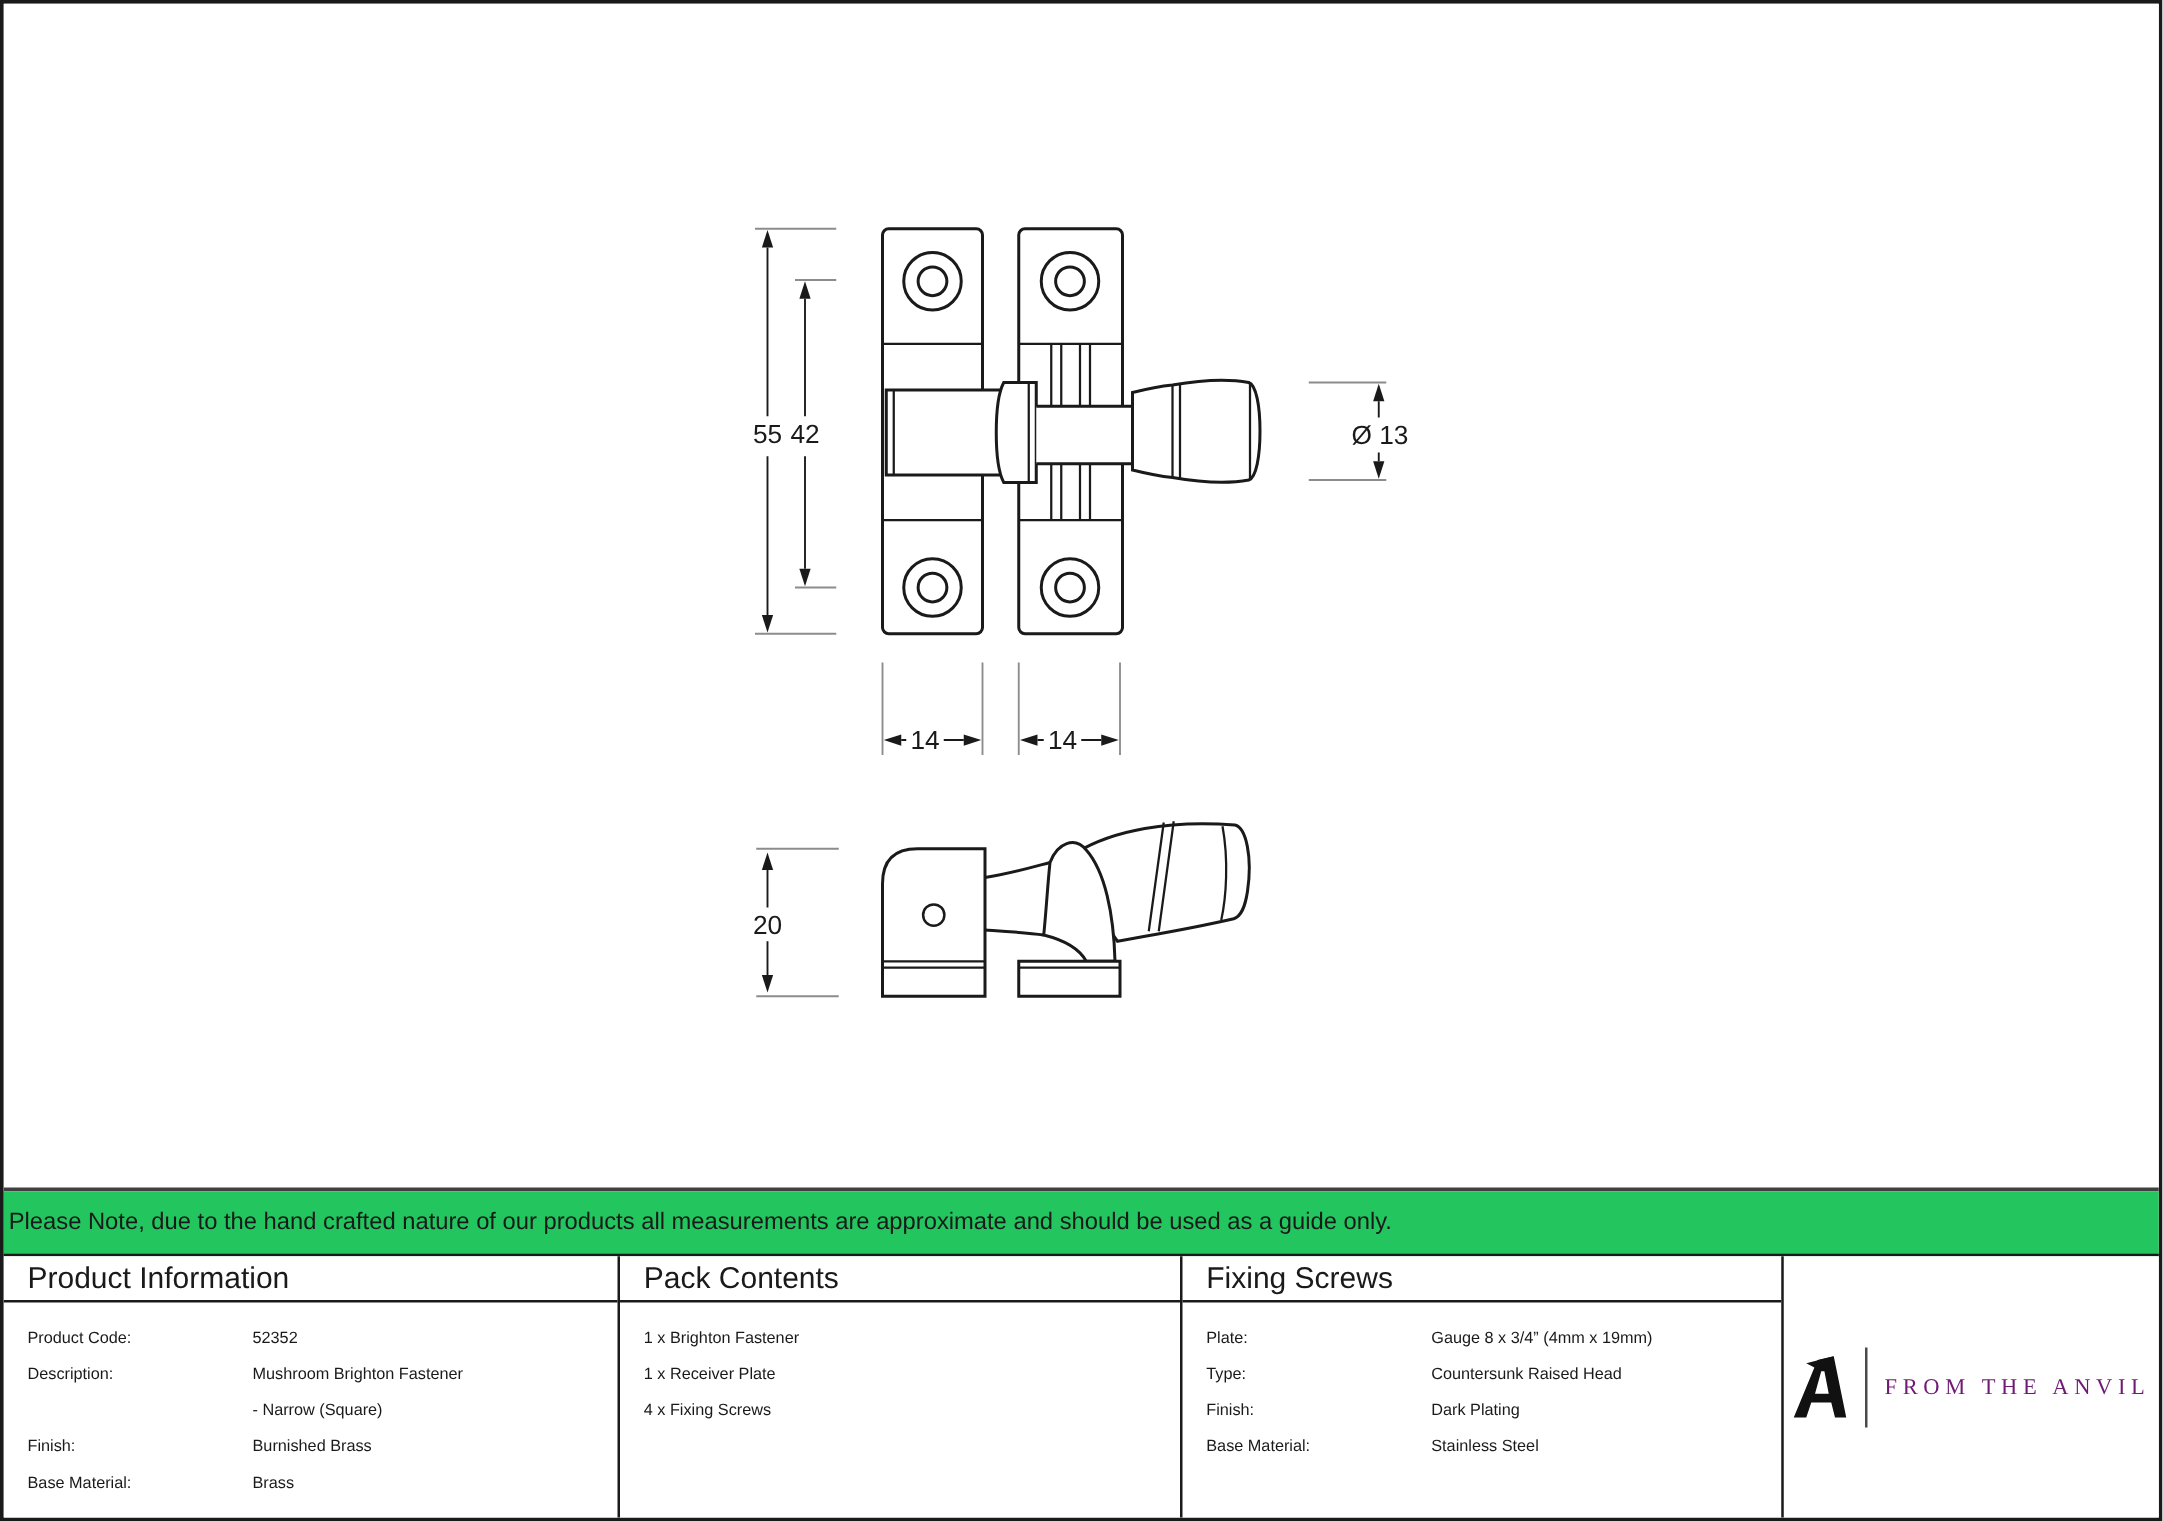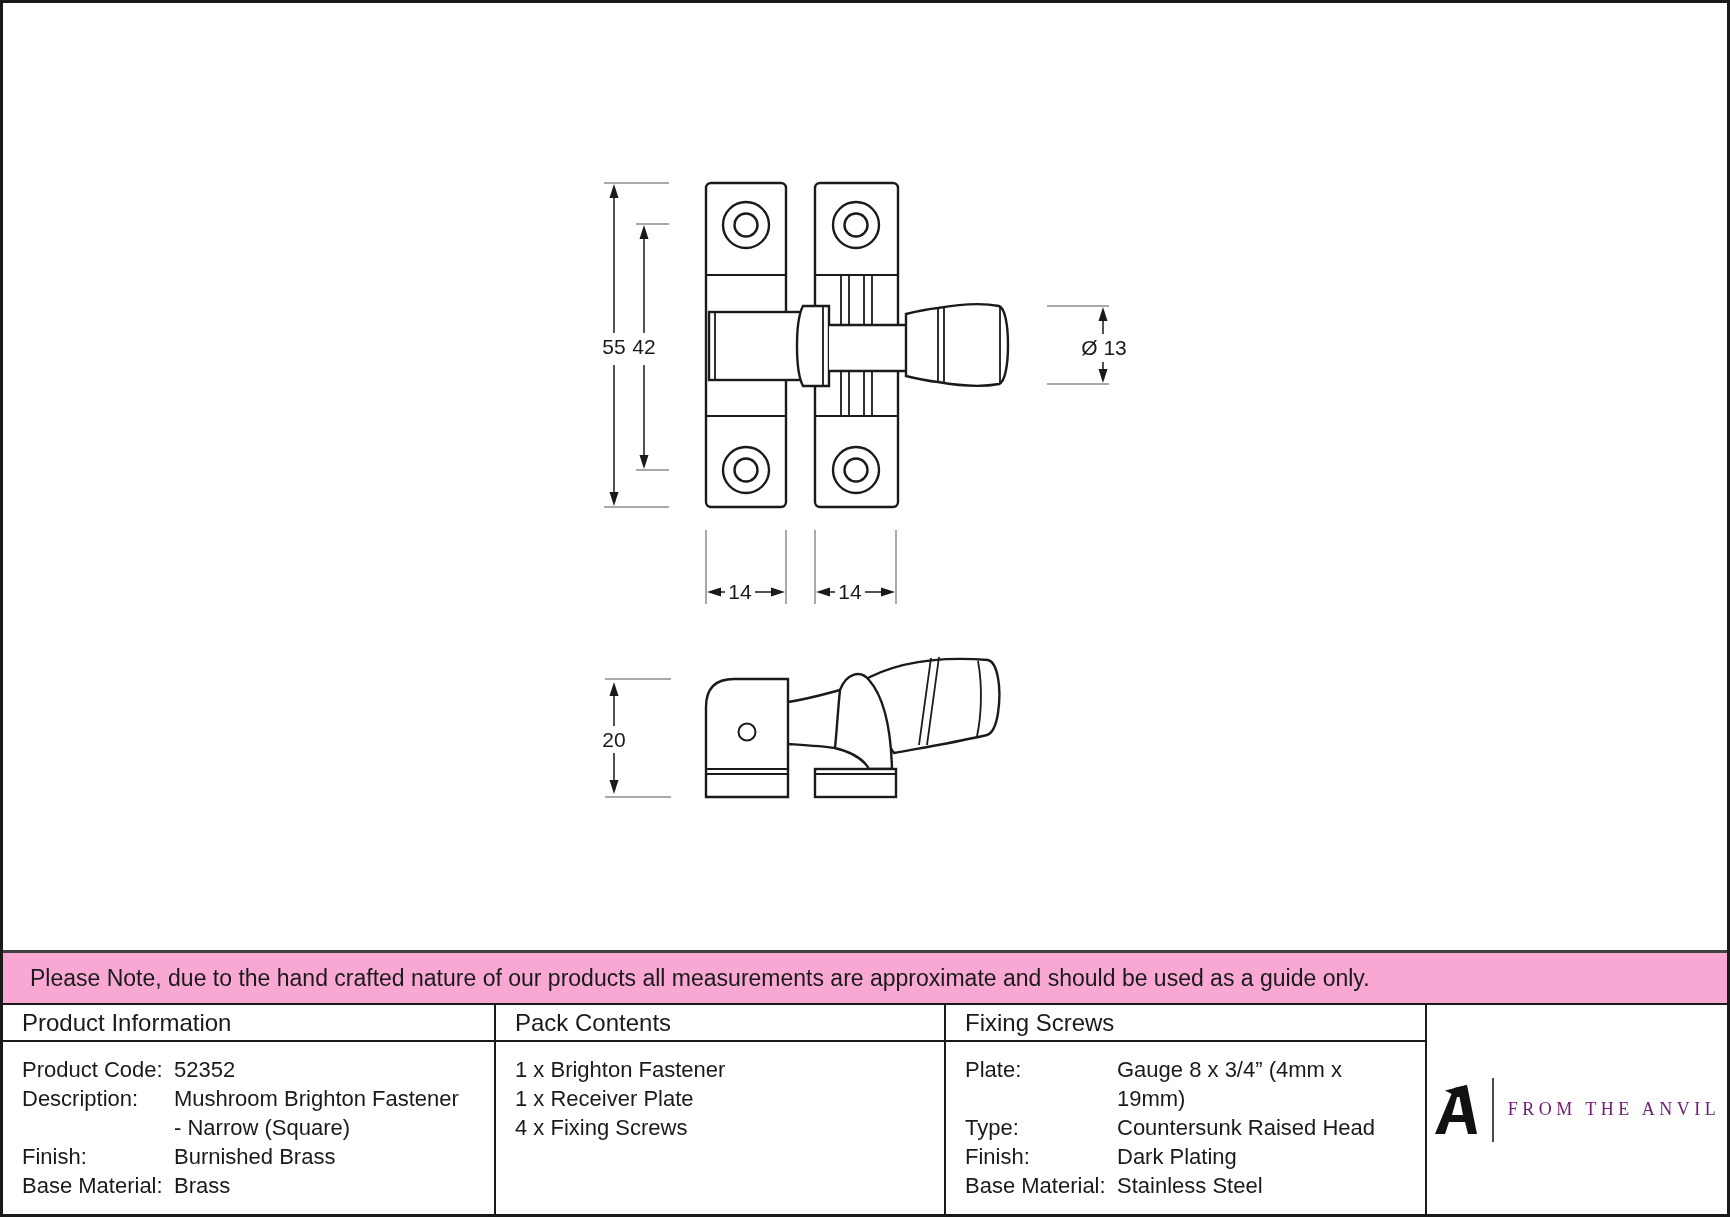--- a/index.html
+++ b/index.html
@@ -17,41 +17,41 @@
     border-bottom:3px solid #404040; background:#fff;text-align:center;
   }
   .drawing-area svg { display:block; }
   .dim-text {
     font-family:"Liberation Sans", sans-serif;
     font-size:21px; fill:#1a1a1a;
   }
   .note-bar {
     position:absolute; left:0; top:950px; width:1724px; height:52px;
     border-bottom:2px solid #1a1a1a;
-    display:flex; align-items:center; padding-left:27px;
-    font-size:23px; background:#f9a8d4;
+    display:flex; align-items:center; padding-left:4px;
+    font-size:19px; background:#22c55e;
   }
   .spec-table {
     position:absolute; left:0; top:1002px; width:1724px; height:209px;
     background:#fff;
   }
   .col { position:absolute; top:0; height:209px; }
   .col-product { left:0;    width:493px; border-right:2px solid #1a1a1a; }
   .col-pack    { left:493px; width:450px; border-right:2px solid #1a1a1a; }
   .col-fixing  { left:943px; width:481px; border-right:2px solid #1a1a1a; }
   .col-logo    { left:1424px; width:300px; display:flex; align-items:center; justify-content:center; gap:14px; }
   .cell-header {
     height:37px; border-bottom:2px solid #1a1a1a;
     display:flex; align-items:center; padding-left:19px;
     font-size:24px;
   }
-  .cell-body { padding:13px 12px 0 19px; font-size:22px; line-height:29px; }
+  .cell-body { padding:13px 12px 0 19px; font-size:13px; line-height:29px; }
   .spec-row { display:flex; }
   .spec-label { width:152px; flex:0 0 152px; }
-  .spec-value { flex:1; }
+  .spec-value { flex:1;margin-left:28px; }
   .pack-item { display:block; }
   .brand-divider { width:2px; height:64px; background:#4a4a4a; }
   .brand-name { font-size:18px; letter-spacing:4.5px; color:#701a75; white-space:nowrap;font-family:Liberation Serif, serif; }
 </style>
 </head>
 <body>
 
 <div class="page">
 
   <div class="drawing-area">

